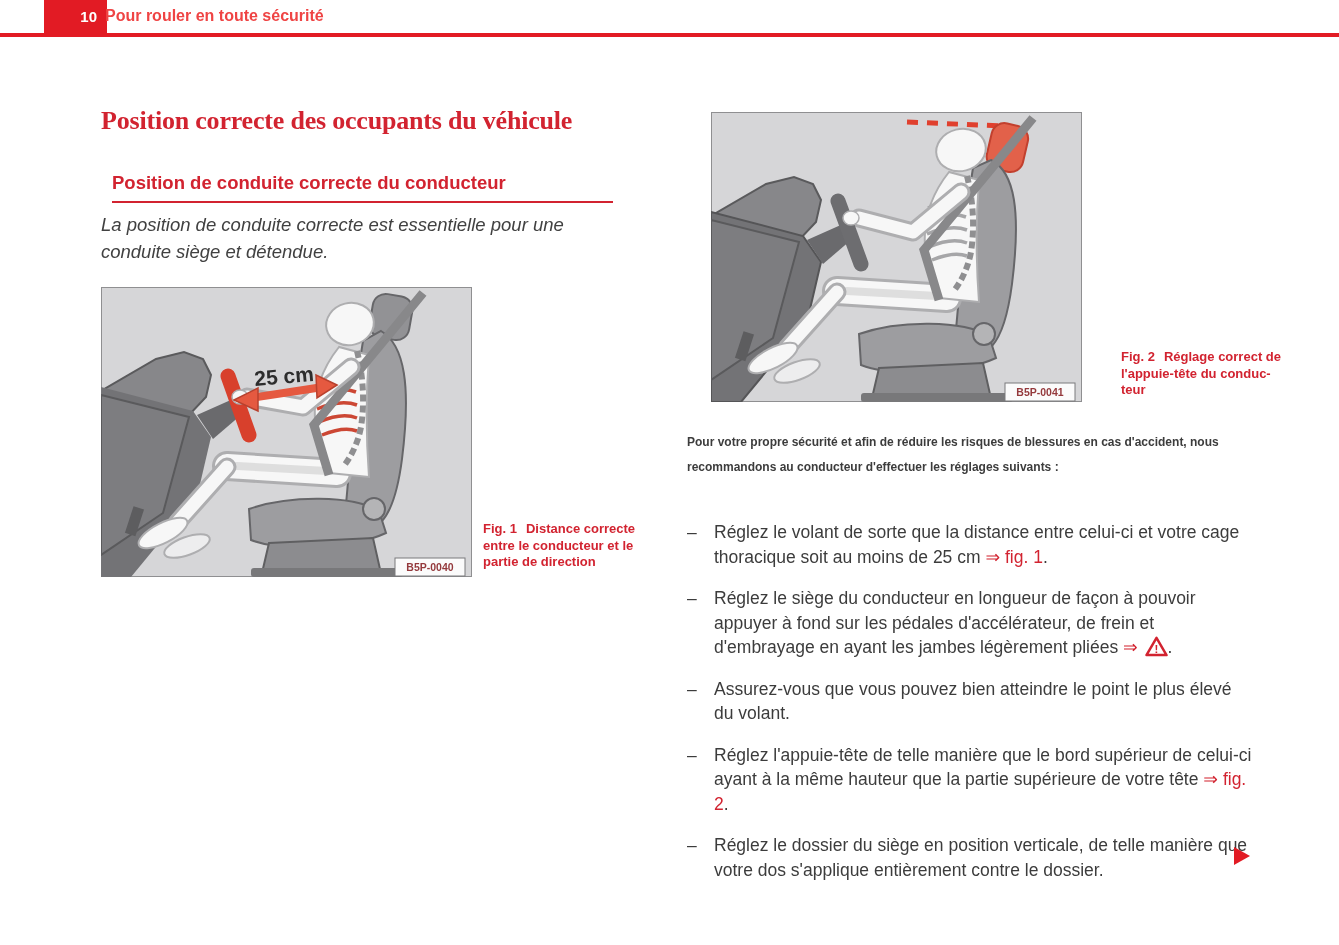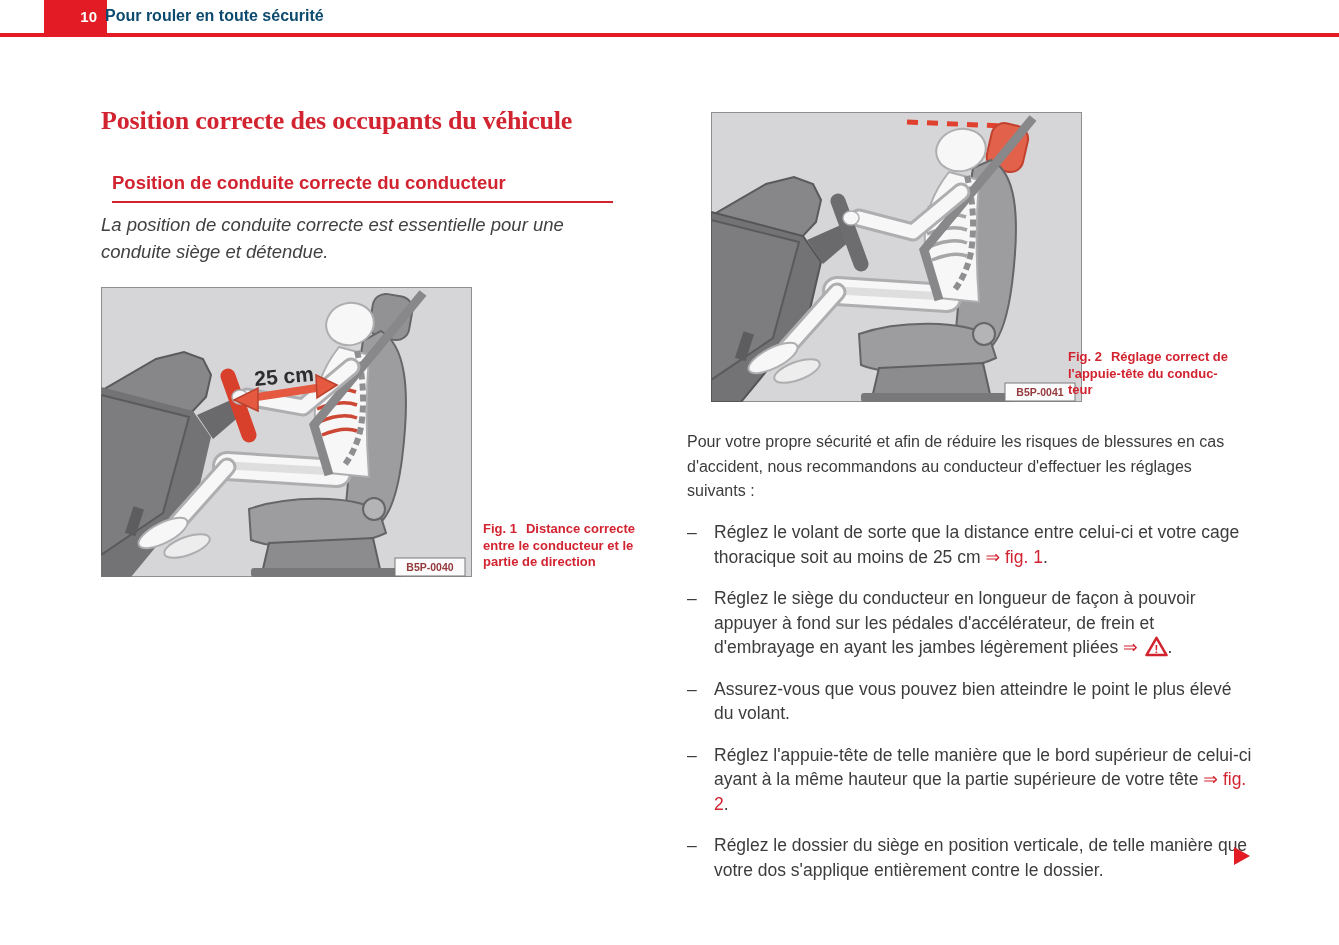--- a/index.html
+++ b/index.html
@@ -18,21 +18,21 @@
   
   .pagenum-box{
     position:absolute;left:0;top:0;width:63px;height:33px;
     background:var(--hdr-red);color:#fff;font-size:15px;font-weight:bold;
     text-align:right;line-height:33px;padding-right:10px;margin-left:44px;
   }
   .header-rule{
     position:absolute;left:0;top:33px;width:1339px;height:4px;background:var(--hdr-red);
   }
   .header-title{
-    position:absolute;left:105px;top:7px;font-size:16px;font-weight:bold;color:#0c4a6e;
+    position:absolute;left:105px;top:7px;font-size:16px;font-weight:bold;color:#ef4444;
   }
   
   .page-title{
     position:absolute;left:101px;top:106px;margin:0;
     font-size:26px;font-weight:bold;color:var(--red);letter-spacing:-0.2px;font-family:Liberation Serif, serif;
   }
   .section-heading{
     position:absolute;left:112px;top:172px;margin:0;width:501px;
     font-size:18.5px;font-weight:bold;color:var(--red);
     padding-bottom:7px;border-bottom:2.5px solid var(--red);
@@ -43,26 +43,26 @@
   }
   
   .figure{position:absolute;width:371px;height:290px;}
   .figure svg{display:block;}
   .fig1{left:101px;top:287px;}
   .fig2{left:687px;top:112px;margin-left:24px;}
   .caption{
     position:absolute;color:var(--red);font-size:13px;font-weight:bold;line-height:16.5px;
   }
   .cap1{left:483px;top:521px;width:162px;}
-  .cap2{left:1068px;top:349px;width:172px;}
+  .cap2{left:1121px;top:349px;width:172px;}
   .cap-label{margin-right:9px;}
   
   .intro{
     position:absolute;left:687px;top:430px;width:565px;margin:0;
-    font-size:16px;line-height:24.5px;color:var(--ink);
+    font-size:12px;line-height:24.5px;color:var(--ink);font-weight:bold;
   }
   .bullets{
     position:absolute;left:687px;top:520px;width:565px;margin:0;padding:0;list-style:none;
     font-size:17.5px;line-height:24.5px;color:var(--ink);
   }
   .bullets li{display:flex;margin-bottom:17px;}
   .bullets .marker{flex:none;width:27px;}
   .red{color:var(--red);}
   .warn-icon{width:23px;height:21px;vertical-align:-4px;margin-left:2px;}
   .cont-arrow{

